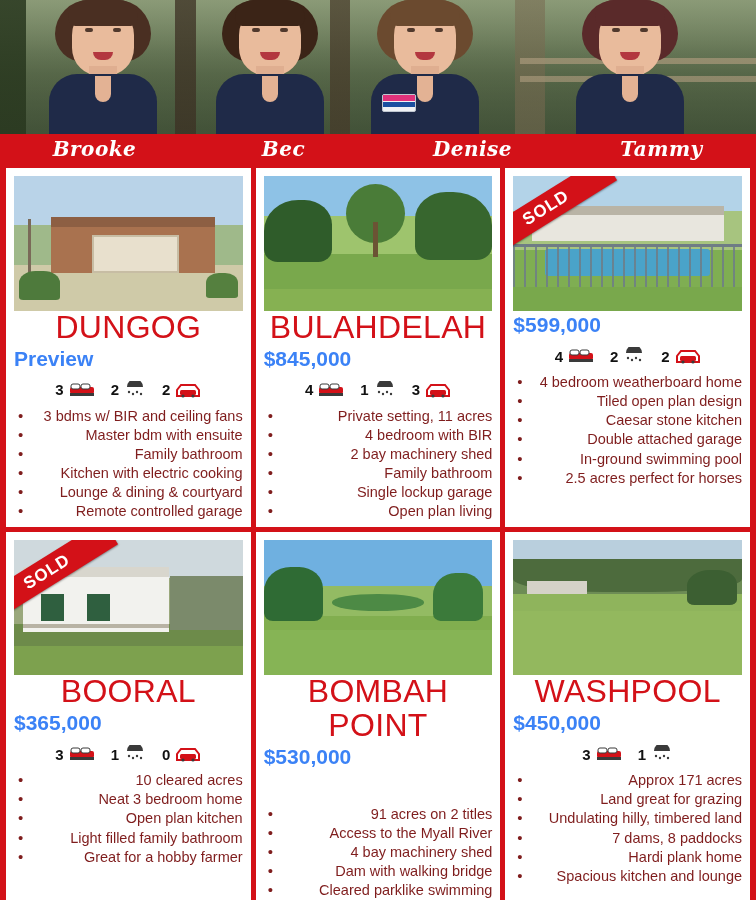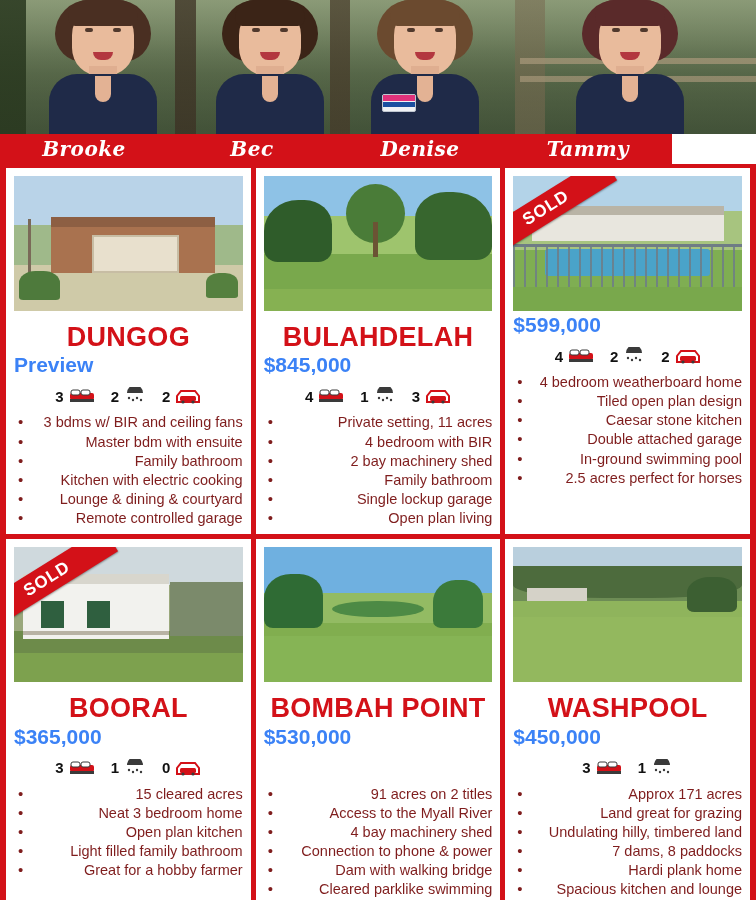--- a/index.html
+++ b/index.html
@@ -87,21 +87,21 @@
   .person .badge {
     position: absolute; top: 94px; width: 34px; height: 18px;
     background: #f0f2f5; border: 1px solid #c0c6d0; border-radius: 2px;
   }
   .badge-stripe { width: 100%; height: 6px; background: #e0317b; }
   .badge-stripe2 { width: 100%; height: 5px; background: #1b4fa0; margin-top: 1px; }
 
   
   .name-bar {
     position: relative;
-    width: 672px; height: 30px;
+    width: 756px; height: 30px;
     background: #d31118;
     display: flex;
   }
   .name-cell {
     flex: 1 1 0;
     display: flex; align-items: center; justify-content: center;
     color: #ffffff;
     font-family: "DejaVu Serif", serif;
     font-style: italic;
     font-weight: bold;
@@ -147,23 +147,23 @@
     font-size: 17px;
     letter-spacing: 1px;
     padding: 4px 0;
     font-family: "Liberation Sans", sans-serif;
     box-shadow: 0 1px 2px rgba(0,0,0,.4);
     z-index: 3;
   }
   .title {
     text-align: center;
     color: #d31118;
-    font-size: 27px;
-    font-weight: bold;
-    margin-top: 12px;
+    font-size: 32px;
+    font-weight: normal;
+    margin-top: 0;
     line-height: 1.05;
     letter-spacing: .3px;
   }
   .price {
     text-align: left;
     color: #3b82f6;
     font-size: 21px;
     font-weight: bold;
     margin-top: 2px;
     line-height: 1.1;
@@ -502,21 +502,21 @@
               <svg width="26" height="18" viewBox="0 0 26 18">
                   <path d="M2 15 L2 9 L6 4 L20 4 L24 9 L24 15 Z" fill="none" stroke="#d31118" stroke-width="2"></path>
                   <rect x="5" y="9" width="16" height="5" rx="1.5" fill="#d31118"></rect>
                   <circle cx="8" cy="15" r="1.6" fill="#3a3a3a"></circle>
                   <circle cx="18" cy="15" r="1.6" fill="#3a3a3a"></circle>
                 </svg>
             </span>
           </div>
         </div>
         <ul class="features">
-          <li>15 cleared acres</li>
+          <li>10 cleared acres</li>
           <li>Neat 3 bedroom home</li>
           <li>Open plan kitchen</li>
           <li>Light filled family bathroom</li>
           <li>Great for a hobby farmer</li>
         </ul>
       </div>
 
       <div class="card">
         <div class="photo" style="background:linear-gradient(180deg,#6fb0e0 0 34%, #93bb63 34% 56%, #81ae4f 56% 100%);">
           <div style="position:absolute;left:0;top:20%;width:26%;height:40%;background:#2f6b34;border-radius:45% 40% 15% 15%;"></div>
@@ -524,21 +524,20 @@
           <div style="position:absolute;left:30%;top:40%;width:40%;height:12%;background:#4d8a45;border-radius:50%;"></div>
           <div style="position:absolute;left:0;bottom:0;width:100%;height:34%;background:#86b455;"></div>
         </div>
         <div class="title">BOMBAH POINT</div>
         <div class="price">$530,000</div>
         <div class="specs"></div>
         <ul class="features">
           <li>91  acres on 2 titles</li>
           <li>Access to the Myall River</li>
           <li>4 bay machinery shed</li>
-          <li>Connection to phone &amp; power</li>
           <li>Dam with walking bridge</li>
           <li>Cleared parklike swimming</li>
         </ul>
       </div>
 
       <div class="card">
         <div class="photo" style="background:linear-gradient(180deg,#b9cfdd 0 18%, #6d8c55 18% 40%, #8fb45c 40% 100%);">
           <div style="position:absolute;left:0;top:14%;width:100%;height:24%;background:#4d6b3d;border-radius:0 0 40% 40%;"></div>
           <div style="position:absolute;left:6%;top:30%;width:26%;height:10%;background:#d5d2c8;"></div>
           <div style="position:absolute;right:2%;top:22%;width:22%;height:26%;background:#3c5f32;border-radius:45% 40% 15% 15%;"></div>

